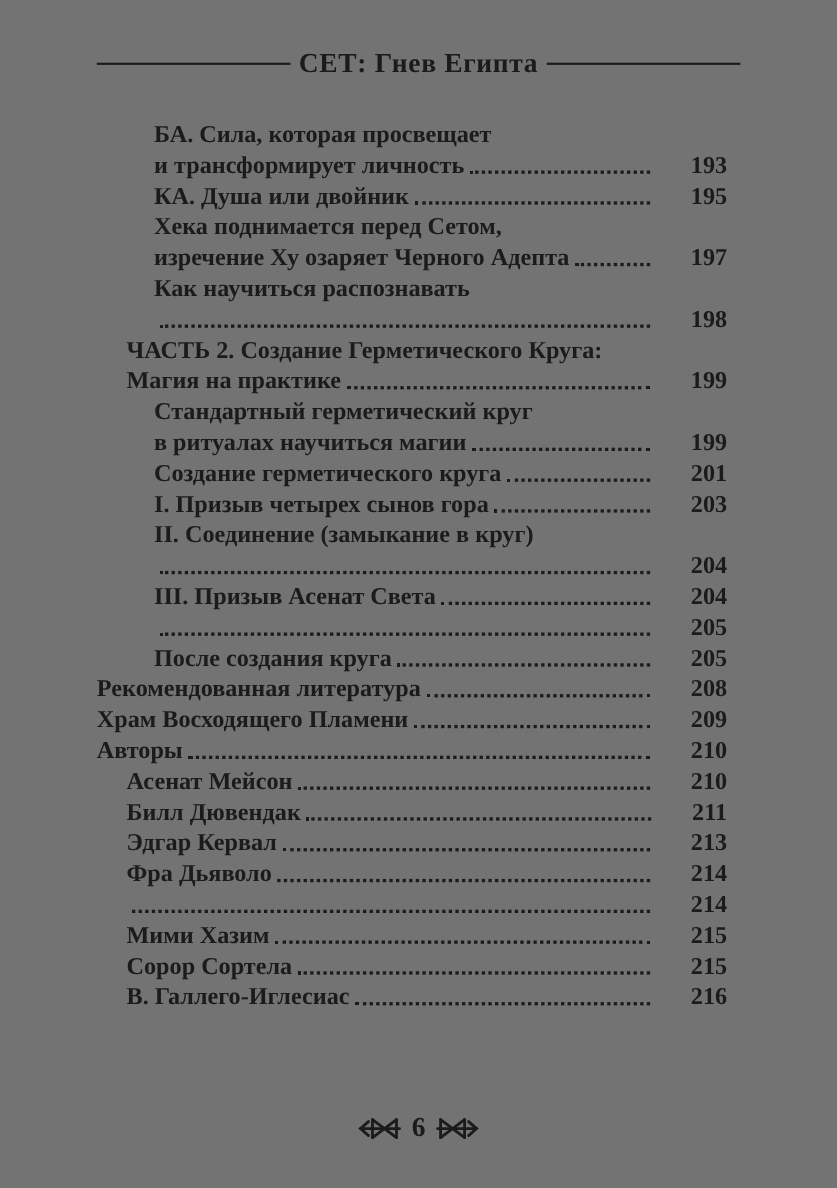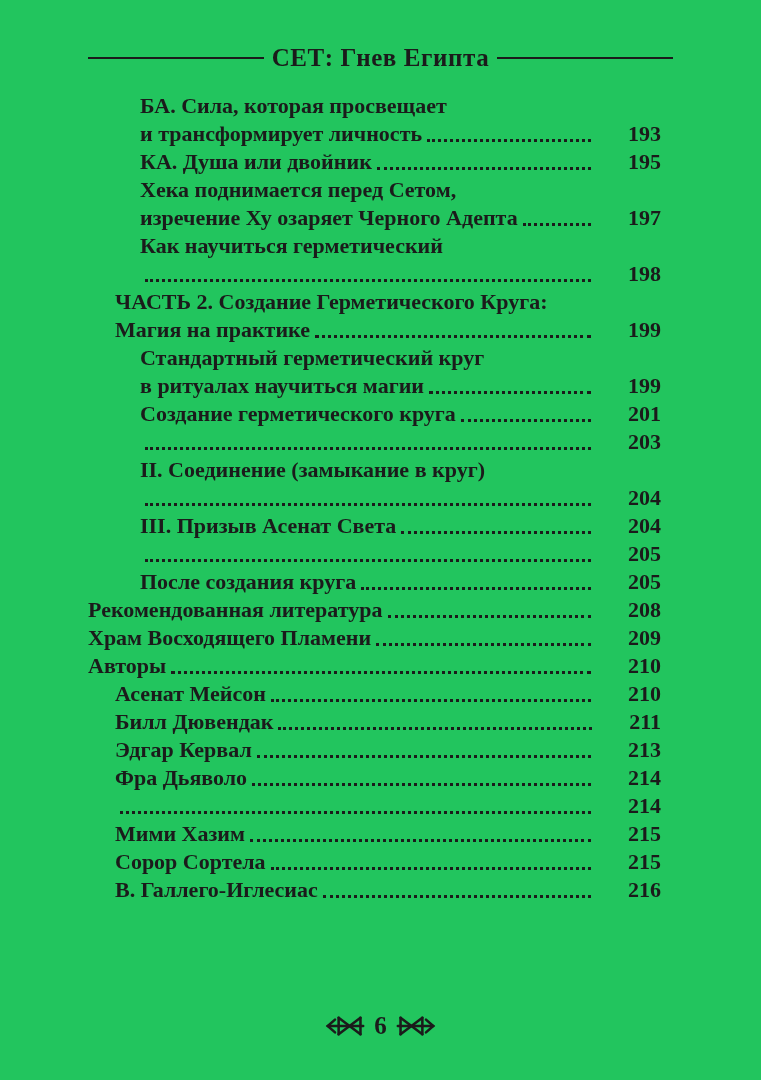--- a/index.html
+++ b/index.html
@@ -1,25 +1,25 @@
 <!DOCTYPE html>
 <html><head>
 <meta charset="utf-8">
 <style>
   html,body{margin:0;padding:0;background:#ffffff;}
   .page{
-    position:relative;width:761px;height:1080px;background:#22c55e;
+    position:relative;width:761px;height:1080px;background:#737373;
     font-family:"Liberation Serif","DejaVu Serif",serif;color:#1b1b1b;overflow:hidden;
   }
   
   .header{position:absolute;top:44px;left:88px;width:585px;display:flex;align-items:center;}
   .rule{flex:1;height:2.5px;background:#1b1b1b;}
   .title{font-size:25px;font-weight:700;letter-spacing:.6px;padding:0 8px;white-space:nowrap;}
   
-  .toc{position:absolute;top:92px;left:88px;width:573px;font-size:22px;font-weight:600;line-height:28px;}
+  .toc{position:absolute;top:108px;left:88px;width:573px;font-size:22px;font-weight:600;line-height:28px;}
   .entry.i0{margin-left:0;}
   .entry.i1{margin-left:27px;}
   .entry.i2{margin-left:52px;}
   .line{display:flex;}
   .text{white-space:pre;}
   .leader{flex:1;align-self:flex-end;margin:0 6px 6px 5px;border-bottom:3px dotted #1b1b1b;min-width:10px;}
   .pagenum{white-space:nowrap;margin-left:31px;}
   
   .footer{position:absolute;top:1013px;left:0;width:761px;display:flex;justify-content:center;align-items:center;gap:9px;}
   .folio{font-size:25px;font-weight:700;line-height:1;}
@@ -59,21 +59,21 @@
           <span class="text">Хека поднимается перед Сетом,</span>
         </div>
         <div class="line">
           <span class="text">изречение Ху озаряет Черного Адепта</span>
           <span class="leader"></span>
           <span class="pagenum">197</span>
         </div>
       </div>
       <div class="entry i2">
         <div class="line">
-          <span class="text">Как научиться герметический</span>
+          <span class="text">Как научиться распознавать</span>
         </div>
         <div class="line">
           <span class="leader"></span>
           <span class="pagenum">198</span>
         </div>
       </div>
       <div class="entry i1">
         <div class="line">
           <span class="text">ЧАСТЬ 2. Создание Герметического Круга:</span>
         </div>
@@ -95,20 +95,21 @@
       </div>
       <div class="entry i2">
         <div class="line">
           <span class="text">Создание герметического круга</span>
           <span class="leader"></span>
           <span class="pagenum">201</span>
         </div>
       </div>
       <div class="entry i2">
         <div class="line">
+          <span class="text">I. Призыв четырех сынов гора</span>
           <span class="leader"></span>
           <span class="pagenum">203</span>
         </div>
       </div>
       <div class="entry i2">
         <div class="line">
           <span class="text">II. Соединение (замыкание в круг)</span>
         </div>
         <div class="line">
           <span class="leader"></span>

